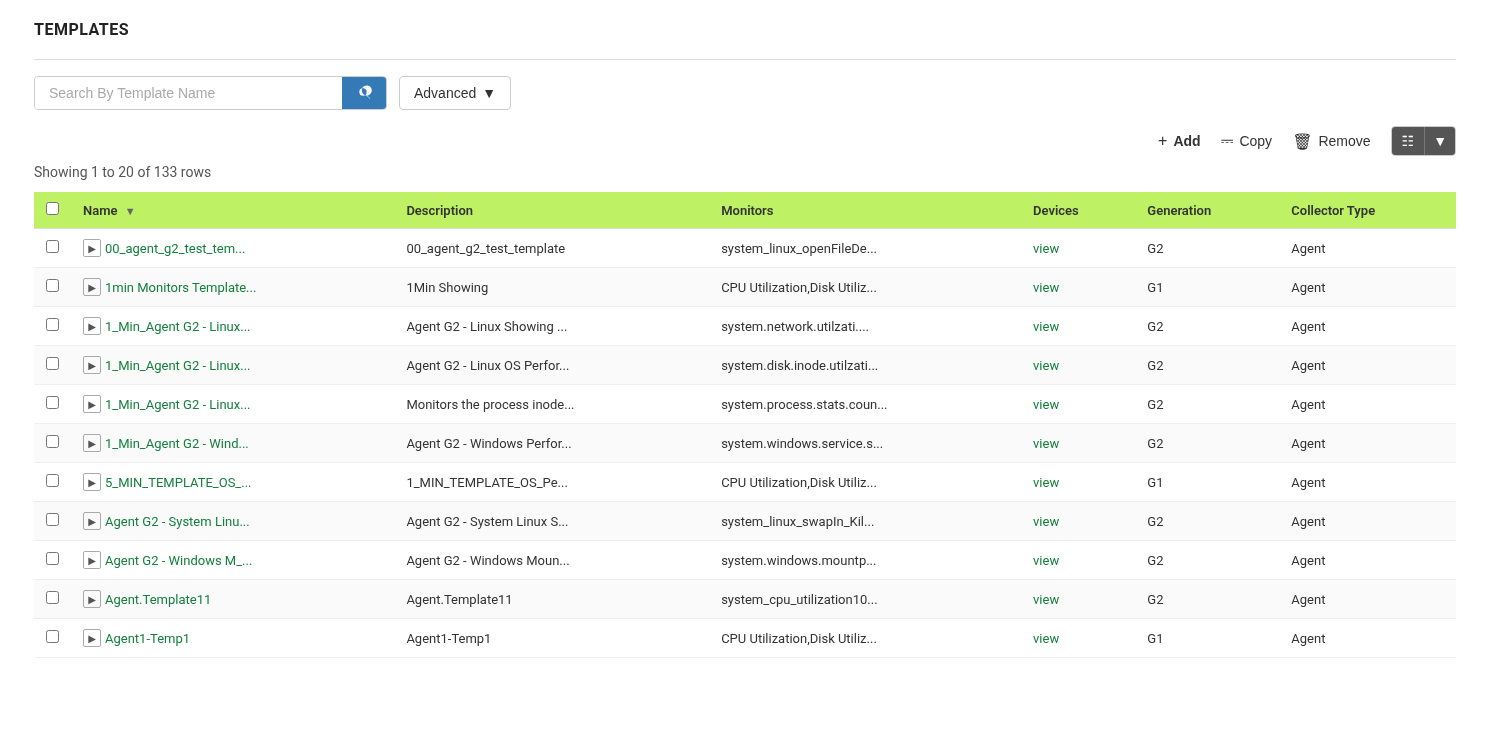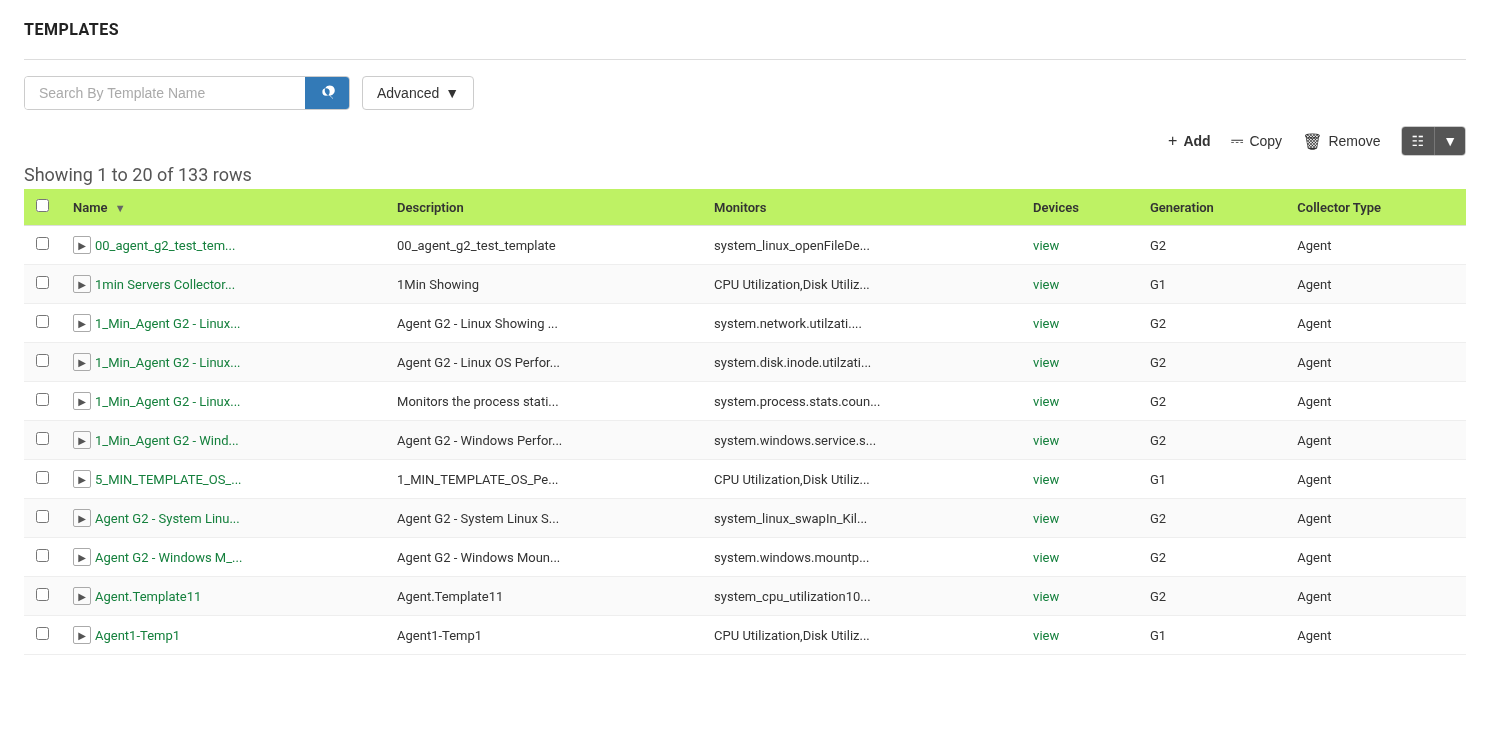--- a/index.html
+++ b/index.html
@@ -1,33 +1,33 @@
 <!DOCTYPE html>
 <html><head>
   <meta charset="utf-8">
   <style>
     * { box-sizing: border-box; margin: 0; padding: 0; }
     body { font-family: -apple-system, BlinkMacSystemFont, "Segoe UI", Roboto, sans-serif; font-size: 14px; color: #333; background: #fff; }
-    .page { padding: 20px 24px; }
+    .page { padding: 20px 34px; }
     .page-title { font-size: 16px; font-weight: 700; color: #222; margin-bottom: 20px; letter-spacing: 0.5px; }
     .toolbar { display: flex; align-items: center; gap: 12px; margin-bottom: 16px; }
-    .search-wrapper { display: flex; align-items: center; border: 1px solid #ccc; border-radius: 4px; overflow: hidden; }
+    .search-wrapper { display: flex; align-items: center; border: 1px solid #ccc; border-radius: 4px; overflow: hidden; gap: 27px; }
     .search-input { border: none; outline: none; padding: 8px 14px; font-size: 14px; color: #555; width: 280px; }
     .search-input::placeholder { color: #aaa; }
     .search-btn { background: #337ab7; border: none; padding: 8px 14px; cursor: pointer; display: flex; align-items: center; justify-content: center; }
     .search-btn svg { fill: white; }
     .advanced-btn { display: flex; align-items: flex-start; gap: 6px; border: 1px solid #ccc; border-radius: 4px; padding: 8px 14px; background: #fff; cursor: pointer; font-size: 14px; color: #333; }
     .actions-bar { display: flex; align-items: center; justify-content: flex-end; gap: 20px; margin-bottom: 8px; }
     .action-btn { display: flex; align-items: center; gap: 6px; background: none; border: none; cursor: pointer; font-size: 14px; color: #333; }
     .action-btn .icon { font-size: 16px; }
     .add-btn .label { font-weight: 700; }
     .view-toggle { display: flex; align-items: center; border: 1px solid #ccc; border-radius: 4px; overflow: hidden; cursor: pointer; }
     .view-toggle-btn { padding: 6px 10px; background: #555; color: #fff; display: flex; align-items: center; gap: 4px; }
     .view-toggle-caret { padding: 6px 8px; background: #555; color: #fff; border-left: 1px solid #777; }
-    .row-count { font-size: 18px; color: #555; margin-bottom: 4px; }
+    .row-count { font-size: 14px; color: #555; margin-bottom: 12px; }
     table { width: 100%; border-collapse: collapse; }
     thead tr { background: #bef264; }
     th { padding: 10px 12px; text-align: left; font-weight: 600; font-size: 13px; color: #333; border-bottom: 1px solid #ddd; white-space: nowrap; }
     th.sortable { cursor: pointer; }
     td { padding: 10px 12px; border-bottom: 1px solid #eee; font-size: 13px; color: #333; }
     tr:nth-child(even) td { background: #fafafa; }
     .link { color: #15803d; text-decoration: none; cursor: pointer; }
     .checkbox-cell { width: 36px; text-align: center; }
     .checkbox-cell input[type=checkbox] { cursor: pointer; }
     .row-icon { display: inline-flex; align-items: center; justify-content: center; width: 18px; height: 18px; border: 1px solid #aaa; border-radius: 2px; font-size: 10px; color: #555; margin-right: 4px; vertical-align: middle; }
@@ -112,21 +112,21 @@
           <td>system_linux_openFileDe...</td>
           <td><a class="link">view</a></td>
           <td>G2</td>
           <td>Agent</td>
         </tr>
         <tr>
           <td class="checkbox-cell"><input type="checkbox" style=""></td>
           <td>
             <div class="name-cell">
               <span class="row-icon">▶</span>
-              <a class="link">1min Servers Collector...</a>
+              <a class="link">1min Monitors Template...</a>
             </div>
           </td>
           <td>1Min Showing</td>
           <td>CPU Utilization,Disk Utiliz...</td>
           <td><a class="link">view</a></td>
           <td>G1</td>
           <td>Agent</td>
         </tr>
         <tr>
           <td class="checkbox-cell"><input type="checkbox" style=""></td>
@@ -157,21 +157,21 @@
           <td>Agent</td>
         </tr>
         <tr>
           <td class="checkbox-cell"><input type="checkbox" style=""></td>
           <td>
             <div class="name-cell">
               <span class="row-icon">▶</span>
               <a class="link">1_Min_Agent G2 - Linux...</a>
             </div>
           </td>
-          <td>Monitors the process stati...</td>
+          <td>Monitors the process inode...</td>
           <td>system.process.stats.coun...</td>
           <td><a class="link">view</a></td>
           <td>G2</td>
           <td>Agent</td>
         </tr>
         <tr>
           <td class="checkbox-cell"><input type="checkbox" style=""></td>
           <td>
             <div class="name-cell">
               <span class="row-icon">▶</span>

